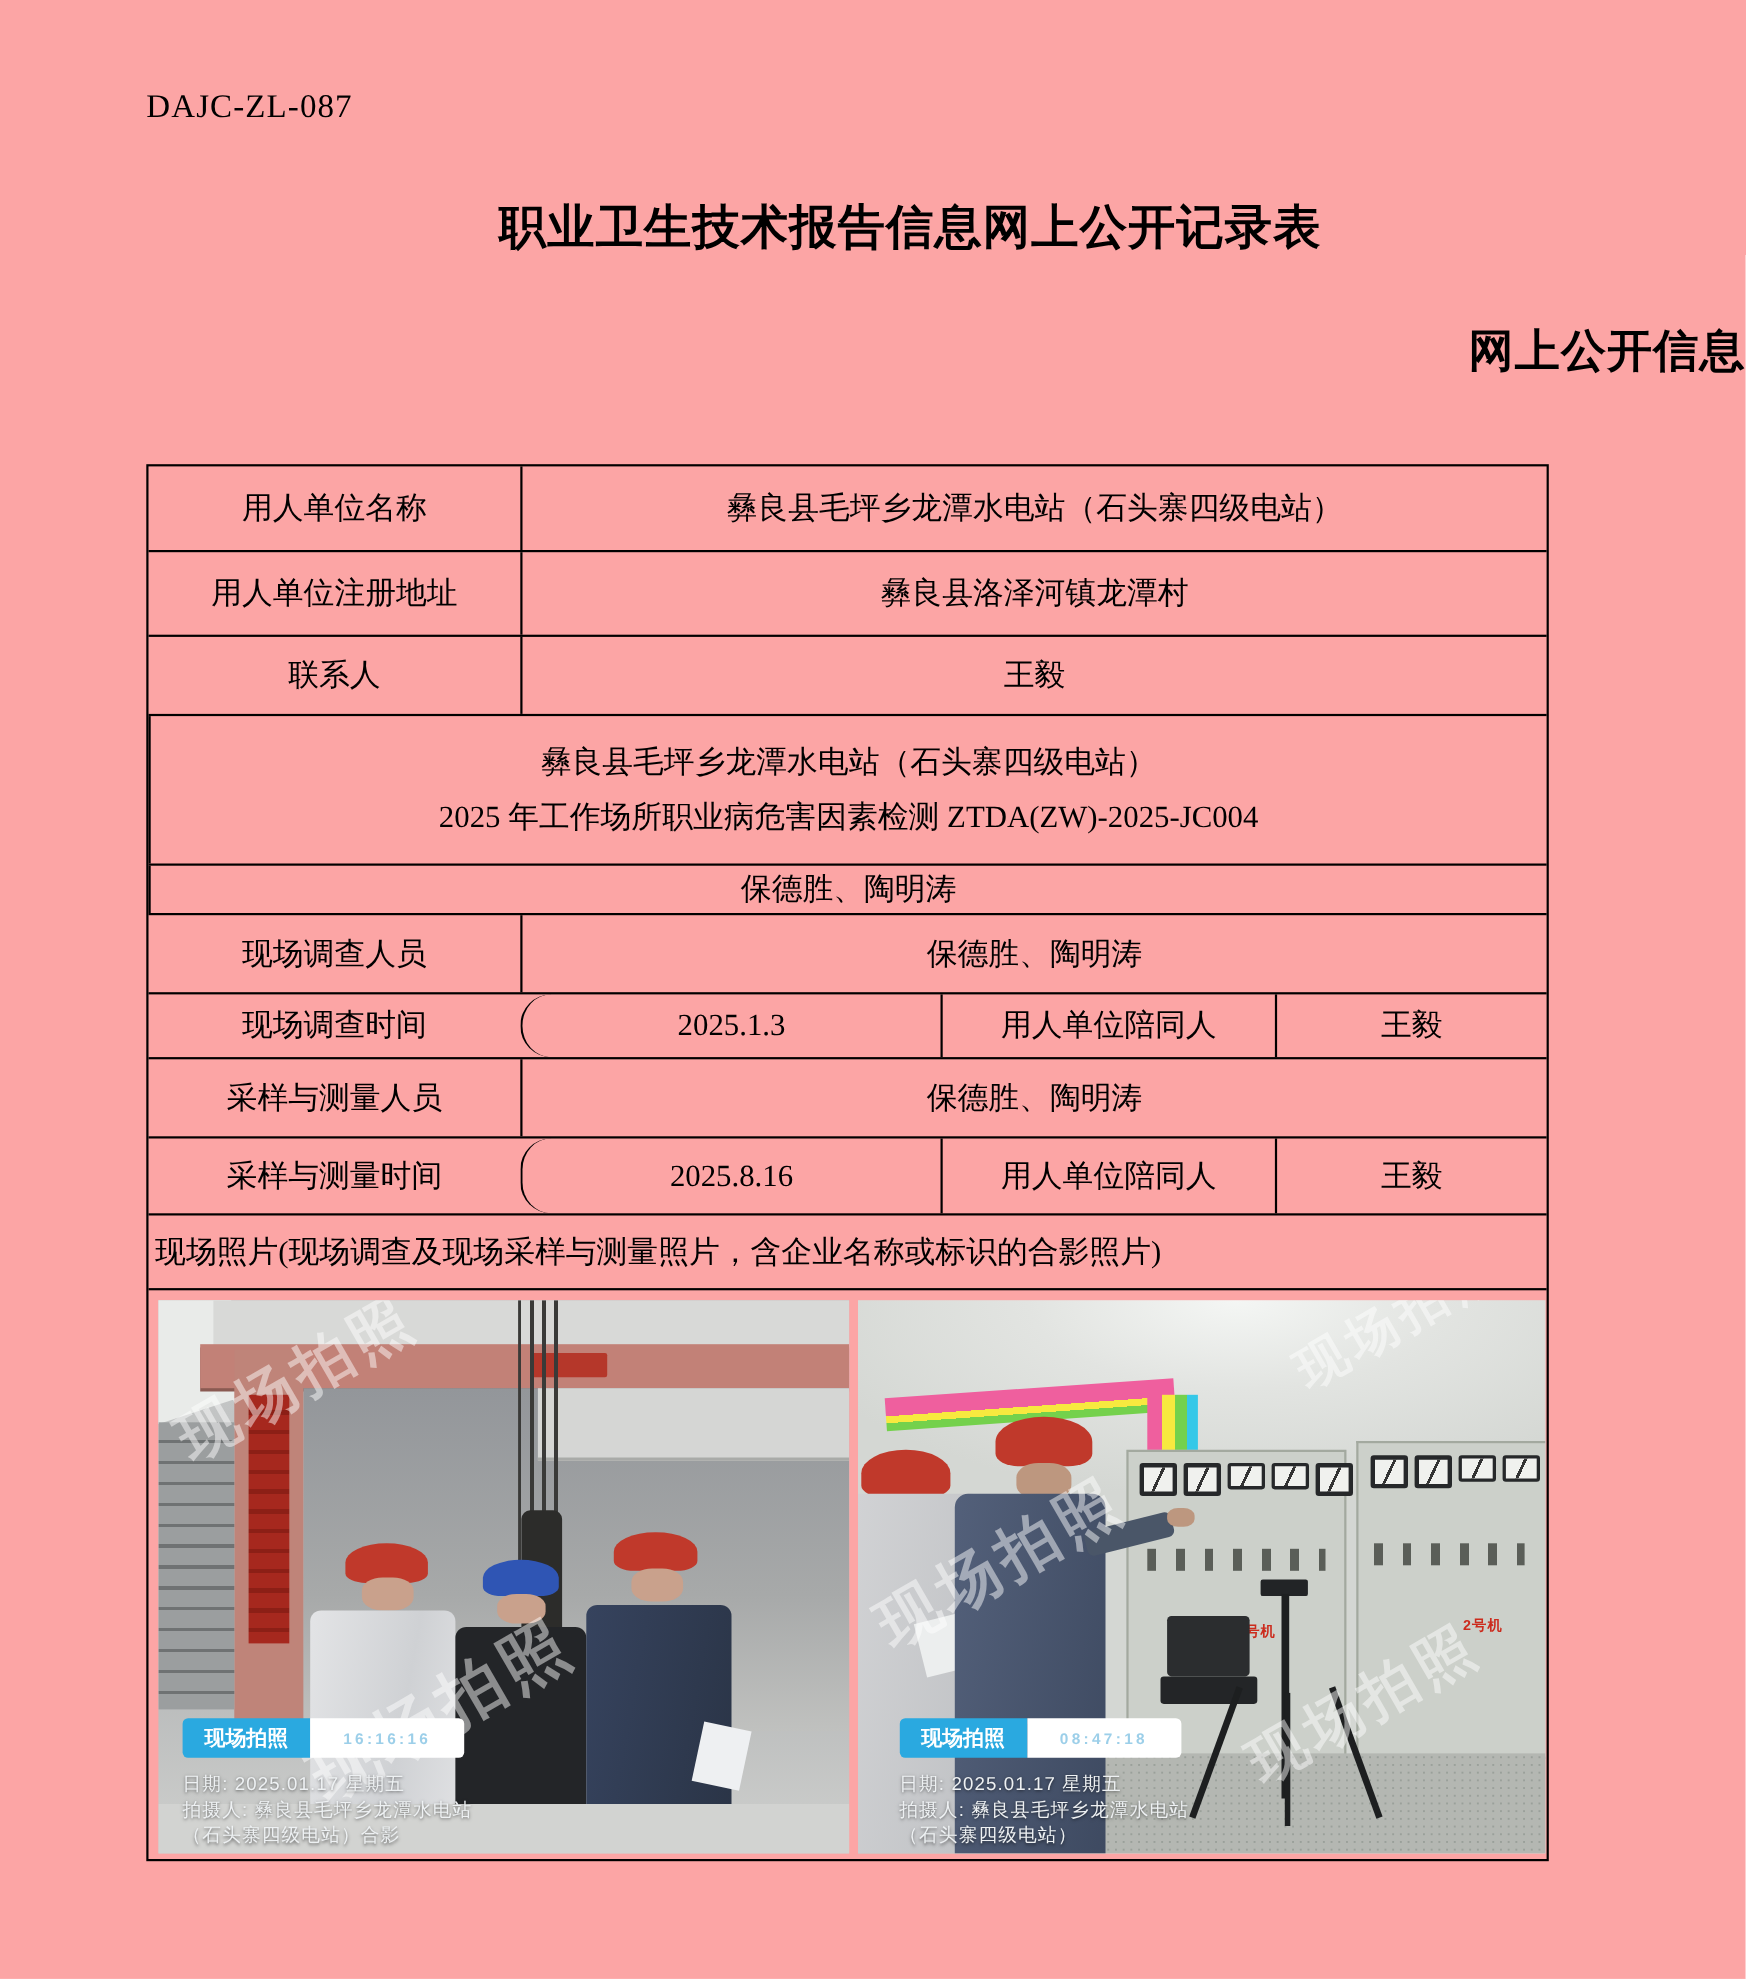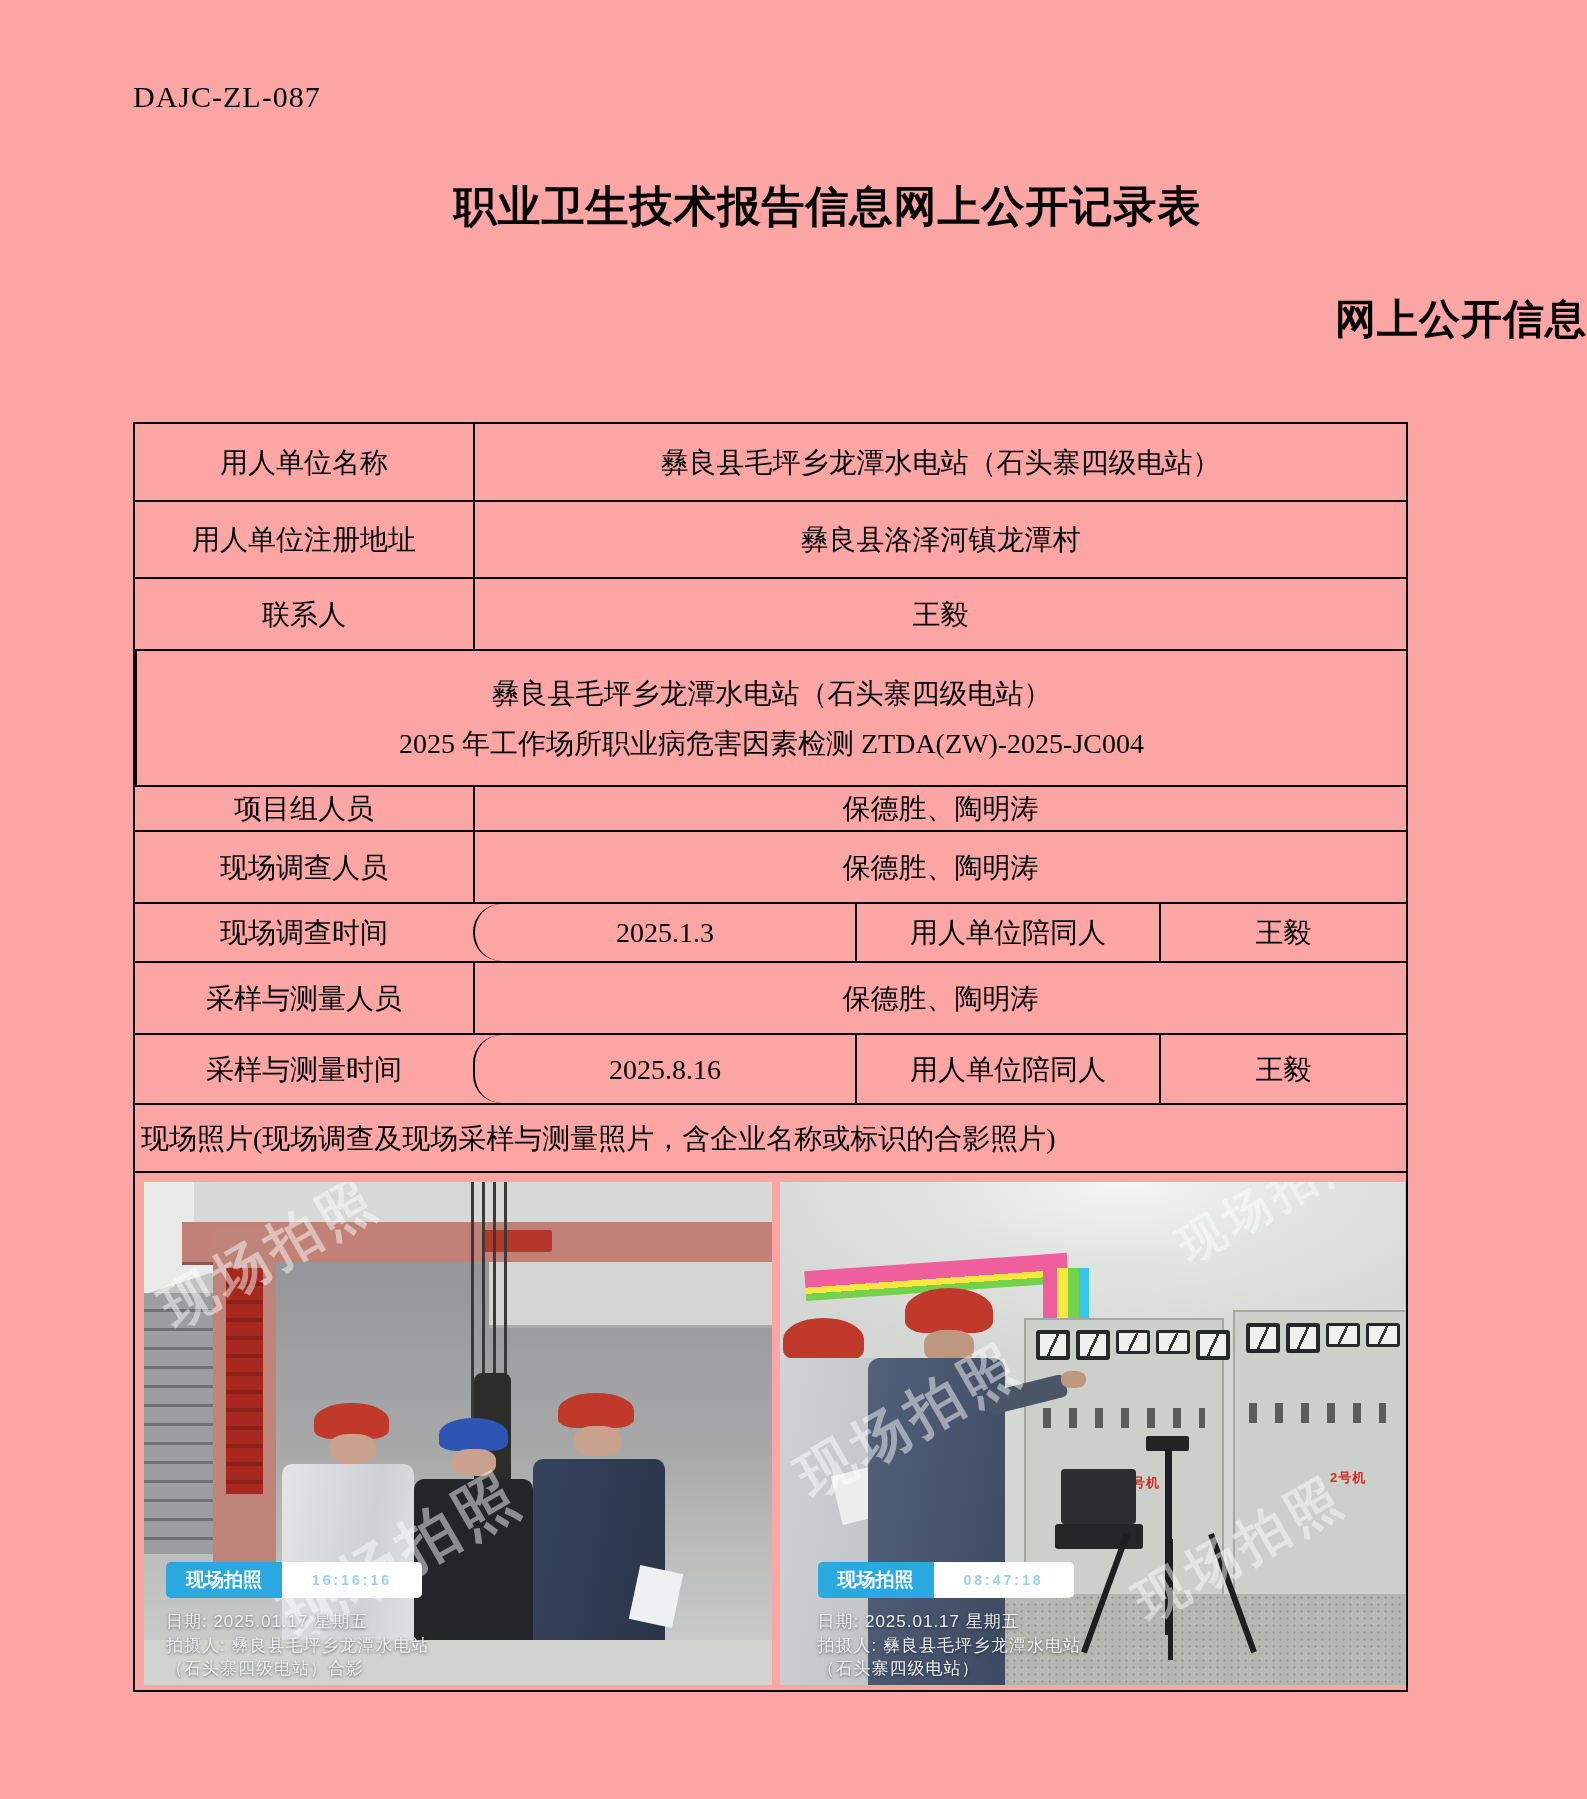--- a/index.html
+++ b/index.html
@@ -83,21 +83,20 @@
     </div>
 
     <div class="tr" style="height:136px">
       <div class="td c2w multiline">
         <div>彝良县毛坪乡龙潭水电站（石头寨四级电站）</div>
         <div>2025 年工作场所职业病危害因素检测 ZTDA(ZW)-2025-JC004</div>
       </div>
     </div>
 
     <div class="tr" style="height:45px">
-      <div class="td c1">项目组人员</div>
       <div class="td c2w">保德胜、陶明涛</div>
     </div>
 
     <div class="tr" style="height:72px">
       <div class="td c1">现场调查人员</div>
       <div class="td c2w">保德胜、陶明涛</div>
     </div>
 
     <div class="tr" style="height:59px">
       <div class="td c1">现场调查时间</div>

